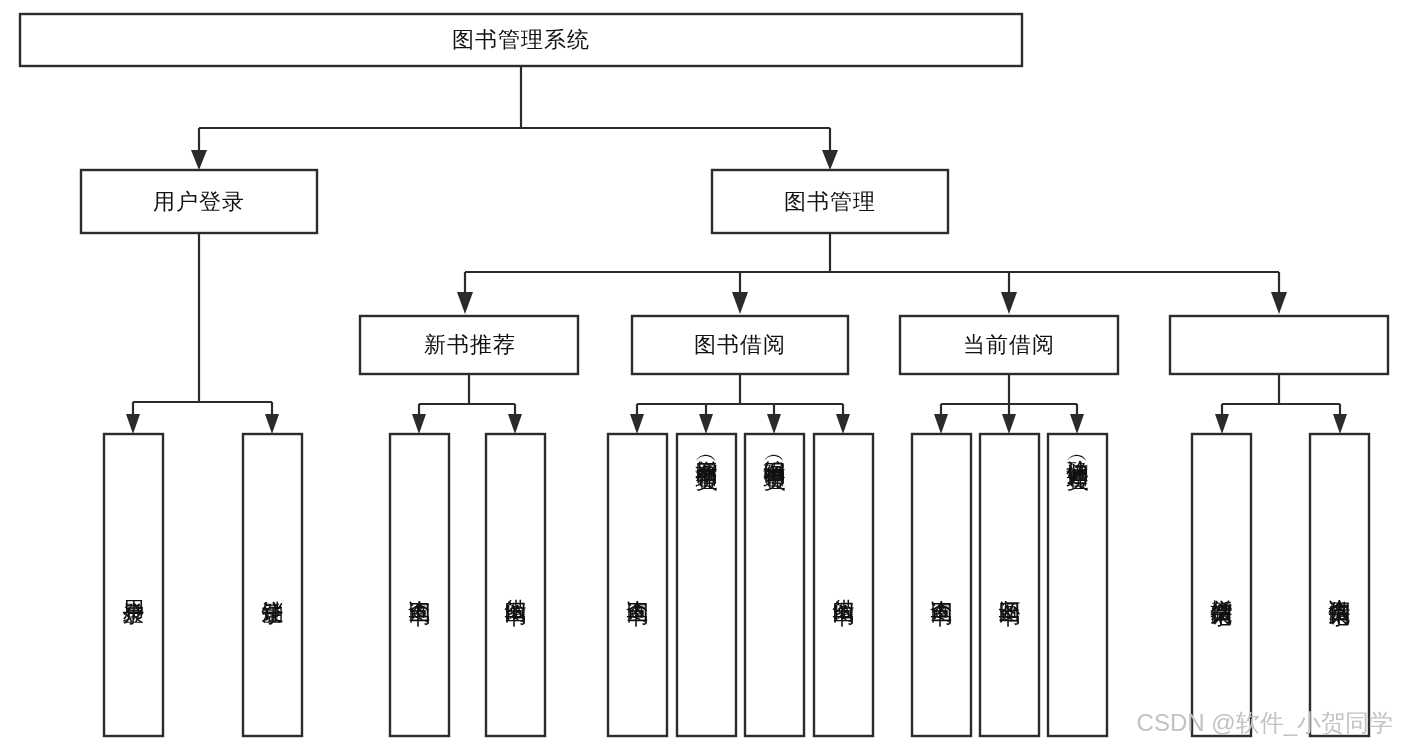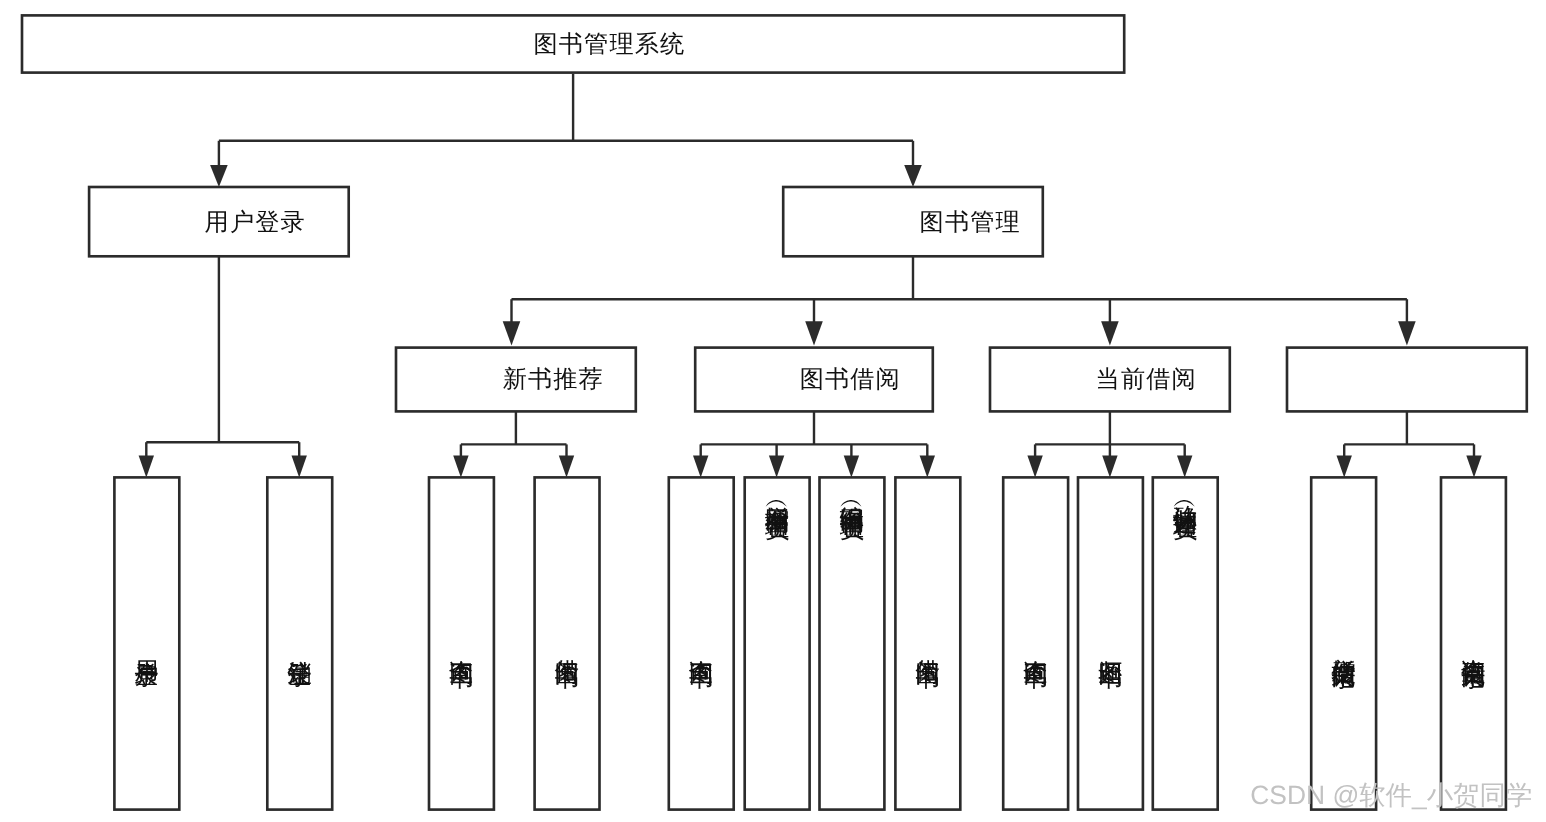--- a/index.html
+++ b/index.html
@@ -73,21 +73,20 @@
   .hlabel-wrap {
     position: absolute;
     display: flex;
     align-items: center;
     justify-content: center;
     pointer-events: none;
     font-family: "Liberation Sans", sans-serif;
     font-size: 22px;
     color: #111111;
     letter-spacing: 1px;
-    padding-left: 33px;
   }
 </style>
 </head>
 <body>
 
 <div id="diagram-root">
 
   <svg class="diagram-svg" viewBox="0 0 1405 747">
 
     <g>
@@ -191,21 +190,21 @@
     <rect class="node-box" x="980" y="434" width="59" height="302"></rect>
     <rect class="node-box" x="1048" y="434" width="59" height="302"></rect>
 
     <rect class="node-box" x="1192" y="434" width="59" height="302"></rect>
     <rect class="node-box" x="1310" y="434" width="59" height="302"></rect>
   </svg>
 
   <div class="hlabel-wrap" style="left:20px; top:14px; width:1002px; height:52px;">图书管理系统</div>
 
   <div class="hlabel-wrap" style="left:81px; top:170px; width:236px; height:63px;">用户登录</div>
-  <div class="hlabel-wrap" style="left:712px; top:170px; width:236px; height:63px;margin-left:19px;">图书管理</div>
+  <div class="hlabel-wrap" style="left:712px; top:170px; width:236px; height:63px;">图书管理</div>
 
   <div class="hlabel-wrap" style="left:360px; top:316px; width:220px; height:58px;">新书推荐</div>
   <div class="hlabel-wrap" style="left:632px; top:316px; width:216px; height:58px;border-radius:23px;">图书借阅</div>
   <div class="hlabel-wrap" style="left:900px; top:316px; width:218px; height:58px;border-radius:27px;">当前借阅</div>
 
   <div class="vlabel-wrap" style="left:104px; top:434px; width:59px; height:302px;">
     <span class="vlabel-inner">用户登录</span>
   </div>
   <div class="vlabel-wrap" style="left:243px; top:434px; width:59px; height:302px;">
     <span class="vlabel-inner">注销登录</span>

